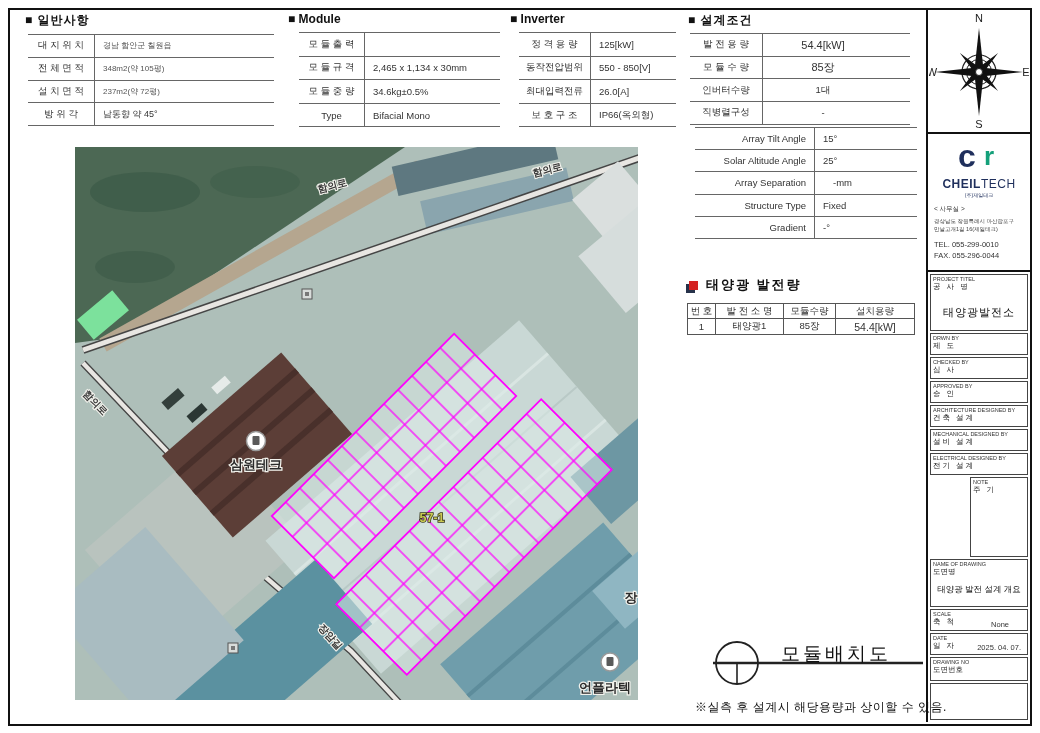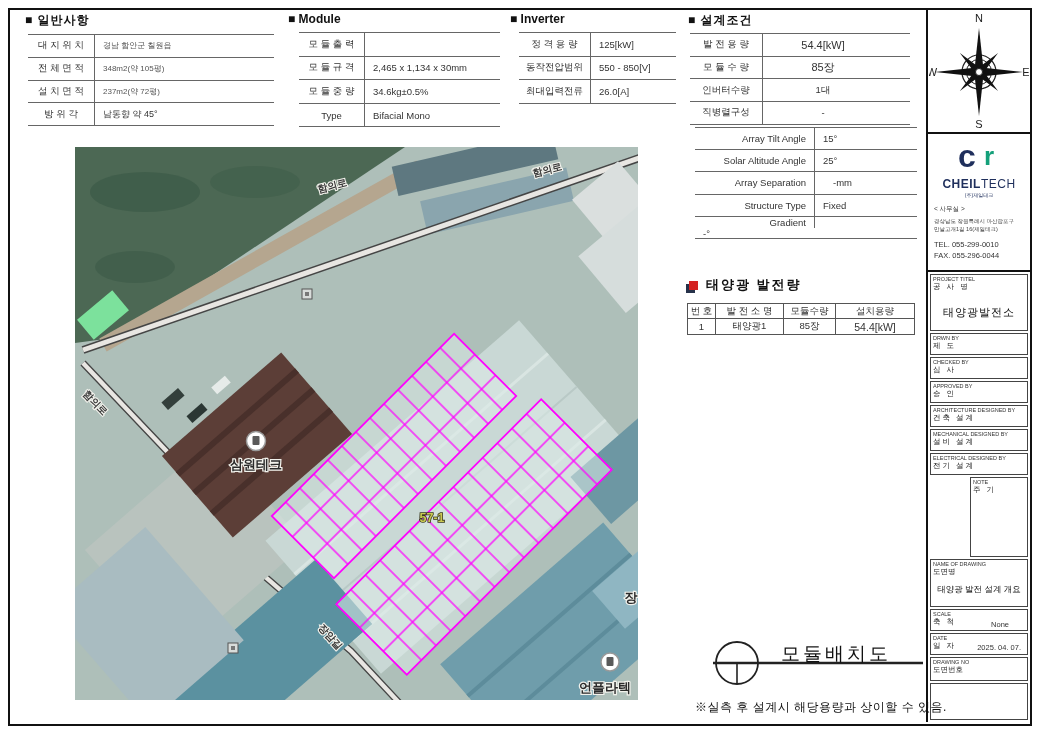--- a/index.html
+++ b/index.html
@@ -93,20 +93,24 @@
       <div class="kcell kval">125[kW]</div>
     </div>
   <div class="krow" style="height:22.6px;">
       <div class="kcell klabel" style="width:71px;">동작전압범위</div>
       <div class="kcell kval">550 - 850[V]</div>
     </div>
   <div class="krow" style="height:22.6px;">
       <div class="kcell klabel" style="width:71px;">최대입력전류</div>
       <div class="kcell kval">26.0[A]</div>
     </div>
+  <div class="krow" style="height:22.6px;">
+      <div class="kcell klabel" style="width:71px;">보 호 구 조</div>
+      <div class="kcell kval">IP66(옥외형)</div>
+    </div>
 </div>
 
 <div class="sec-title" style="left:688px;top:12px;">■ 설계조건</div>
 <div class="ktable" style="left:690px;top:33px;width:220px;">
   <div class="krow" style="height:21.7px;">
       <div class="kcell klabel" style="width:72px;">발 전 용 량</div>
       <div class="kcell kval vcenter" style="font-size:11px;">54.4[kW]</div>
     </div>
   <div class="krow" style="height:21.7px;">
       <div class="kcell klabel" style="width:72px;">모 듈 수 량</div>
@@ -131,21 +135,21 @@
       <div class="kcell kval">25°</div>
     </div>
   <div class="krow" style="height:21.2px;">
       <div class="kcell klabel rlabel" style="width:111px;">Array Separation</div>
       <div class="kcell kval" style="padding-left:18px;">-mm</div>
     </div>
   <div class="krow" style="height:21.2px;">
       <div class="kcell klabel rlabel" style="width:111px;">Structure Type</div>
       <div class="kcell kval">Fixed</div>
     </div>
-  <div class="krow" style="height:21.2px;flex-direction:column;">
+  <div class="krow" style="height:21.2px;">
       <div class="kcell klabel rlabel" style="width:111px;">Gradient</div>
       <div class="kcell kval">-°</div>
     </div>
 </div>
 
 <div class="gen-title">
   <span class="gen-icon"></span>
   <span>태양광 발전량</span>
 </div>
 <div class="gen-table">

